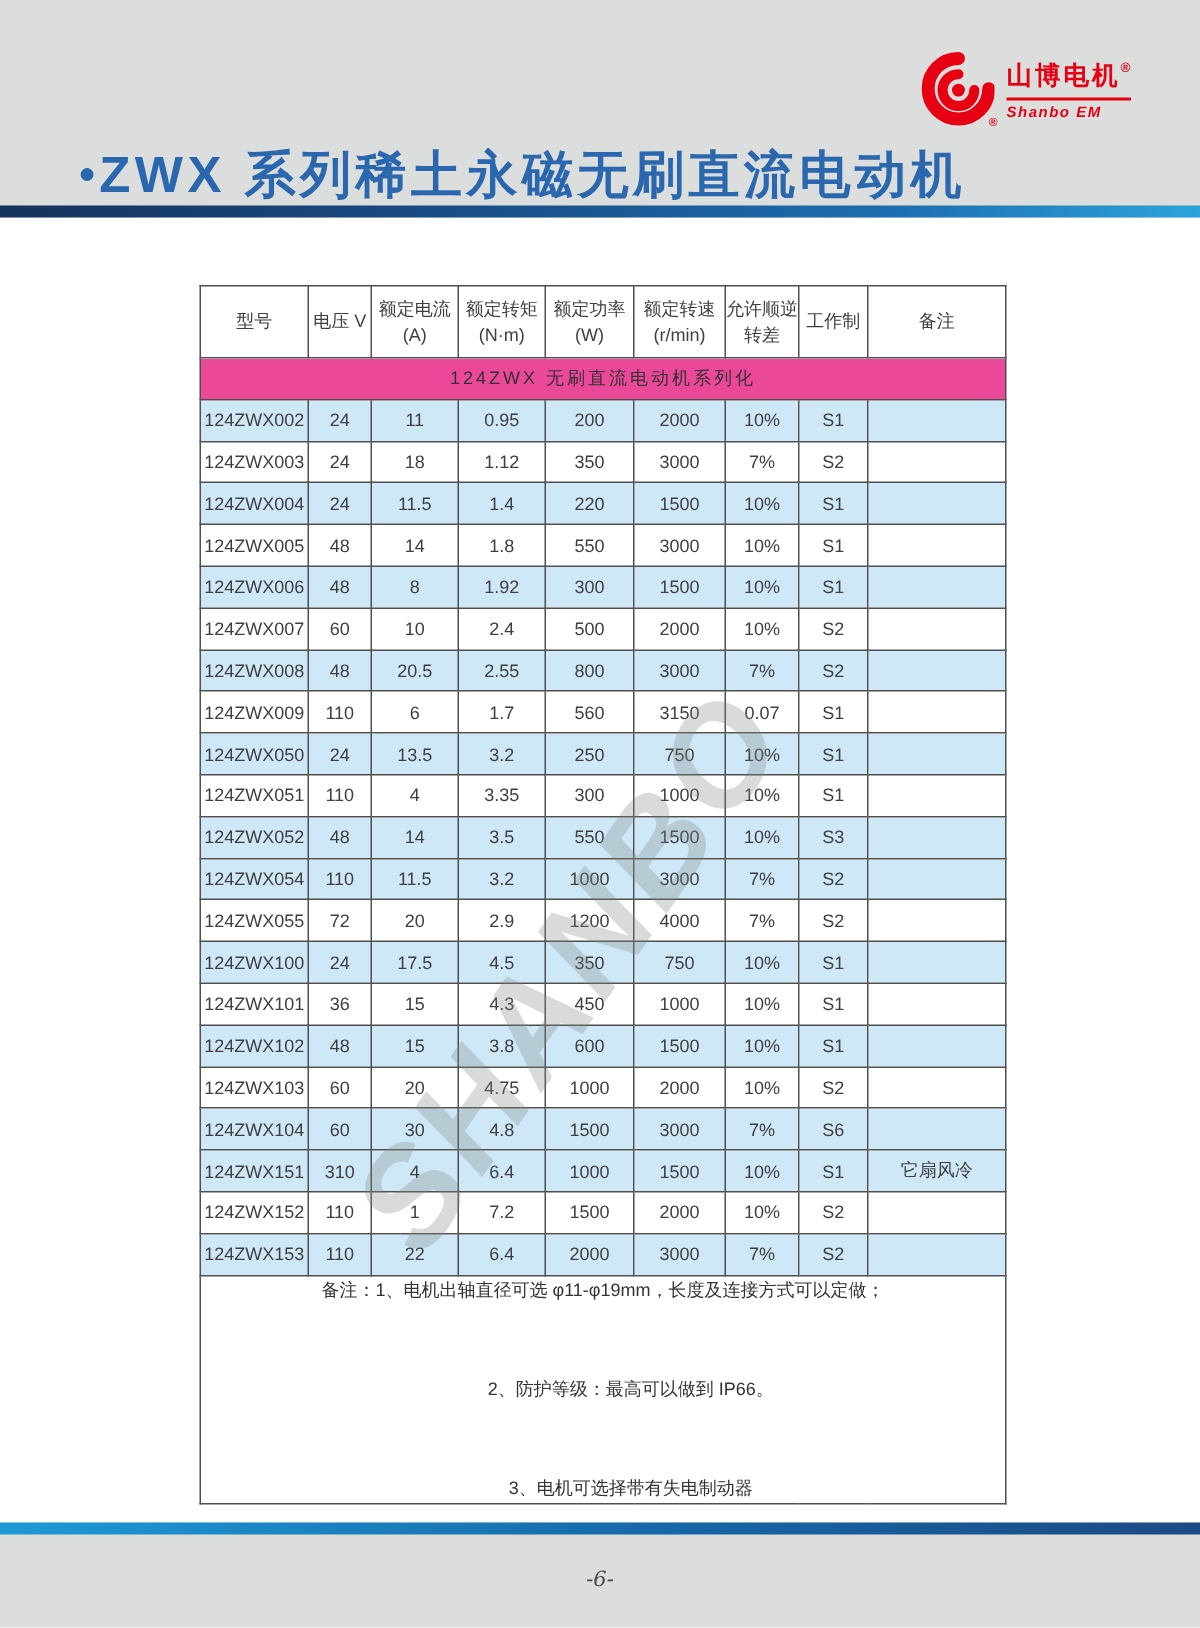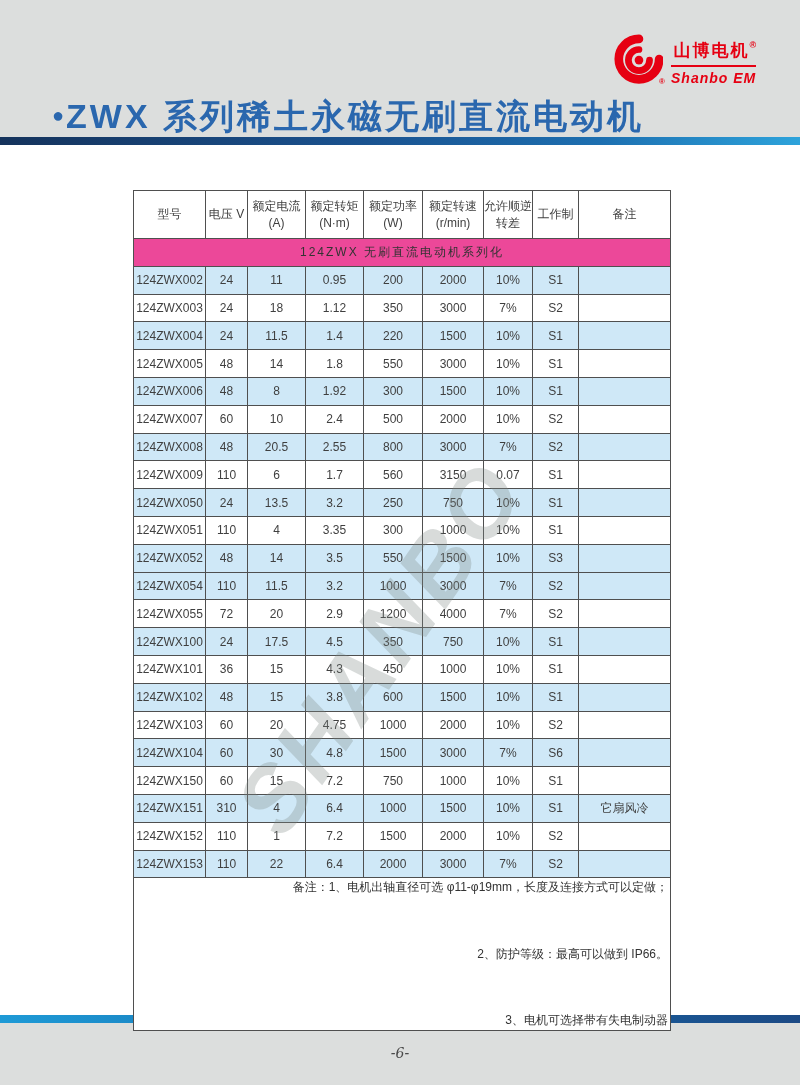--- a/index.html
+++ b/index.html
@@ -40,21 +40,21 @@
     font-size:8px; color:#e60012; font-weight:bold;
   }
   .logo-text { margin-left:8px; padding-top:5px; }
   .logo-cn {
     font-size:17px; font-weight:bold; color:#e60012;
     letter-spacing:2px; white-space:nowrap;
     border-bottom:2px solid #e60012; padding-bottom:3px;text-align:right;
   }
   .logo-cn sup { font-size:9px; letter-spacing:0; vertical-align:8px; }
   .logo-en {
-    font-size:14px; font-weight:bold; font-style:italic;
+    font-size:10px; font-weight:bold; font-style:italic;
     color:#e60012; margin-top:3px; letter-spacing:1px;
   }
   
   table.spec {
     position:absolute; left:133px; top:190px; width:537px;
     border-collapse:collapse; table-layout:fixed;
     background:#fff; z-index:1;
   }
   table.spec td, table.spec th {
     border:1px solid #4f4f4f;
@@ -66,21 +66,21 @@
     height:34px; background:#ec4899;
     font-size:17px; letter-spacing:2px; color:#333;
   }
   table.spec thead th {
     height:48px; font-size:12px; font-weight:normal;
     background:#ffffff; line-height:1.35;
   }
   table.spec tbody td { height:27.8px; font-size:12px; padding:0 2px; }
   table.spec tbody tr.blue td { background:#cfe8f7; }
   tr.notes-row td {
-    height:64px; text-align:right; vertical-align:top;
+    height:64px; text-align:center; vertical-align:top;
     padding:8px 10px 6px 10px; font-size:12px; color:#333;
     line-height:1.6; background:#fff;
   }
   .note-line { white-space:nowrap; }
   .note-line.indent { padding-left:37px;margin-top:47px; }
   
   .watermark {
     position:absolute; left:95px; top:597px; width:570px; height:100px;
     text-align:center; line-height:100px;
     font-size:92px; font-weight:bold; font-style:italic;
@@ -373,31 +373,20 @@
         <td>124ZWX104</td>
         <td>60</td>
         <td>30</td>
         <td>4.8</td>
         <td>1500</td>
         <td>3000</td>
         <td>7%</td>
         <td>S6</td>
         <td></td>
       </tr>
-      <tr>
-        <td>124ZWX150</td>
-        <td>60</td>
-        <td>15</td>
-        <td>7.2</td>
-        <td>750</td>
-        <td>1000</td>
-        <td>10%</td>
-        <td>S1</td>
-        <td></td>
-      </tr>
       <tr class="blue">
         <td>124ZWX151</td>
         <td>310</td>
         <td>4</td>
         <td>6.4</td>
         <td>1000</td>
         <td>1500</td>
         <td>10%</td>
         <td>S1</td>
         <td>它扇风冷</td>

